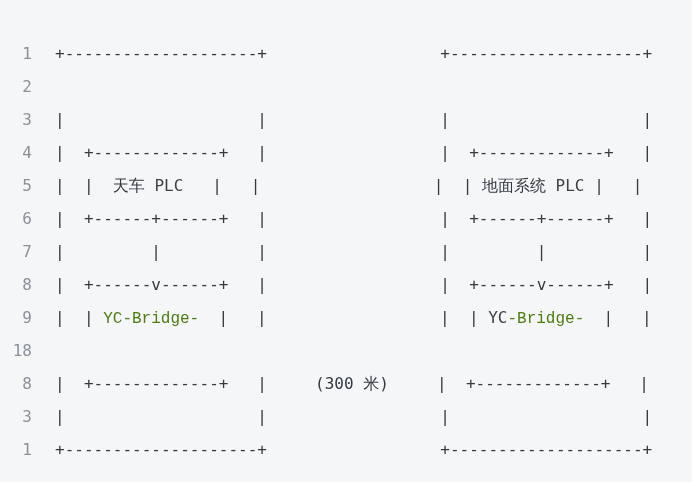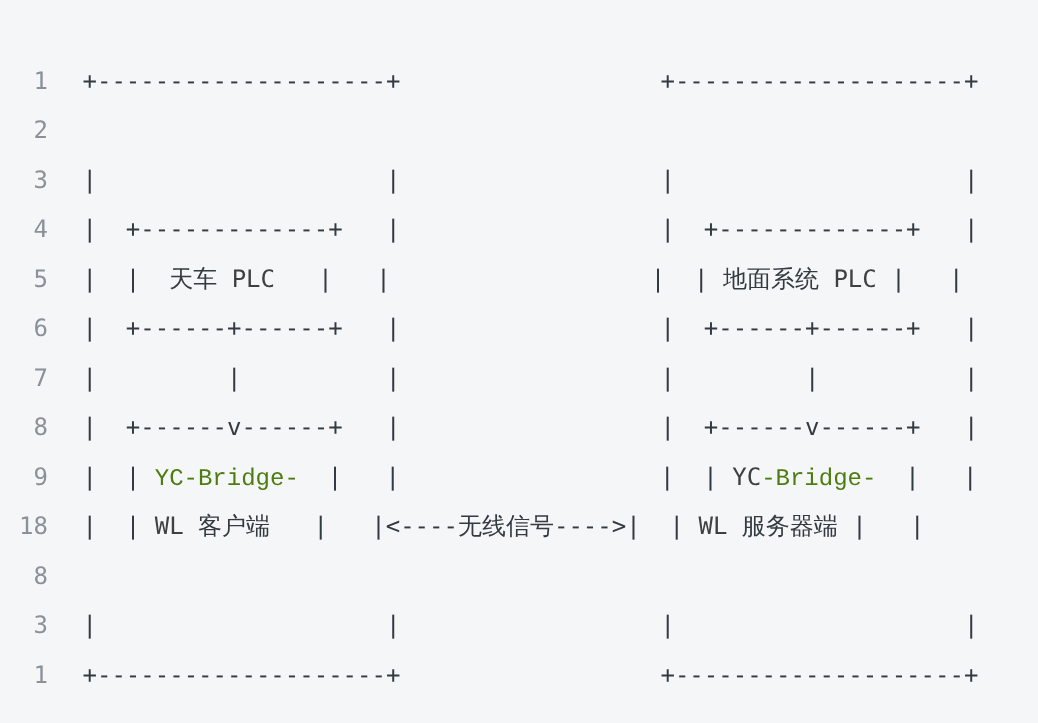--- a/index.html
+++ b/index.html
@@ -56,21 +56,21 @@
   <div class="line"><span class="ln">5</span><span class="code"><span>|  |  天车 </span><span class="tk-g">PLC</span><span>   |   |                  |  | 地面系统 </span><span class="tk-g">PLC</span><span> |   |</span></span></div>
 
   <div class="line"><span class="ln">6</span><span class="code"><span>|  +------+------+   |                  |  +------+------+   |</span></span></div>
 
   <div class="line"><span class="ln">7</span><span class="code"><span>|         |          |                  |         |          |</span></span></div>
 
   <div class="line"><span class="ln">8</span><span class="code"><span>|  +------v------+   |                  |  +------v------+   |</span></span></div>
 
   <div class="line"><span class="ln">9</span><span class="code"><span>|  | </span><span class="tk-b">YC-Bridge-</span><span>  |   |                  |  | </span><span class="tk-g">YC</span><span class="tk-b">-Bridge-</span><span>  |   |</span></span></div>
 
-  <div class="line"><span class="ln">18</span><span class="code"><span>|  | </span><span class="tk-g">WL</span><span> 客户端   |   |&lt;----无线信号----&gt;|  | </span><span class="tk-g">WL</span><span> 服务器端 |   |</span></span></div>
+  <div class="line"><span class="ln">18</span></div>
 
-  <div class="line"><span class="ln">8</span></div>
+  <div class="line"><span class="ln">8</span><span class="code"><span>|  +-------------+   |     (300 米)     |  +-------------+   |</span></span></div>
 
   <div class="line"><span class="ln">3</span><span class="code"><span>|                    |                  |                    |</span></span></div>
 
   <div class="line"><span class="ln">1</span><span class="code"><span>+--------------------+                  +--------------------+</span></span></div>
 
 </div>
 
 </body></html>

